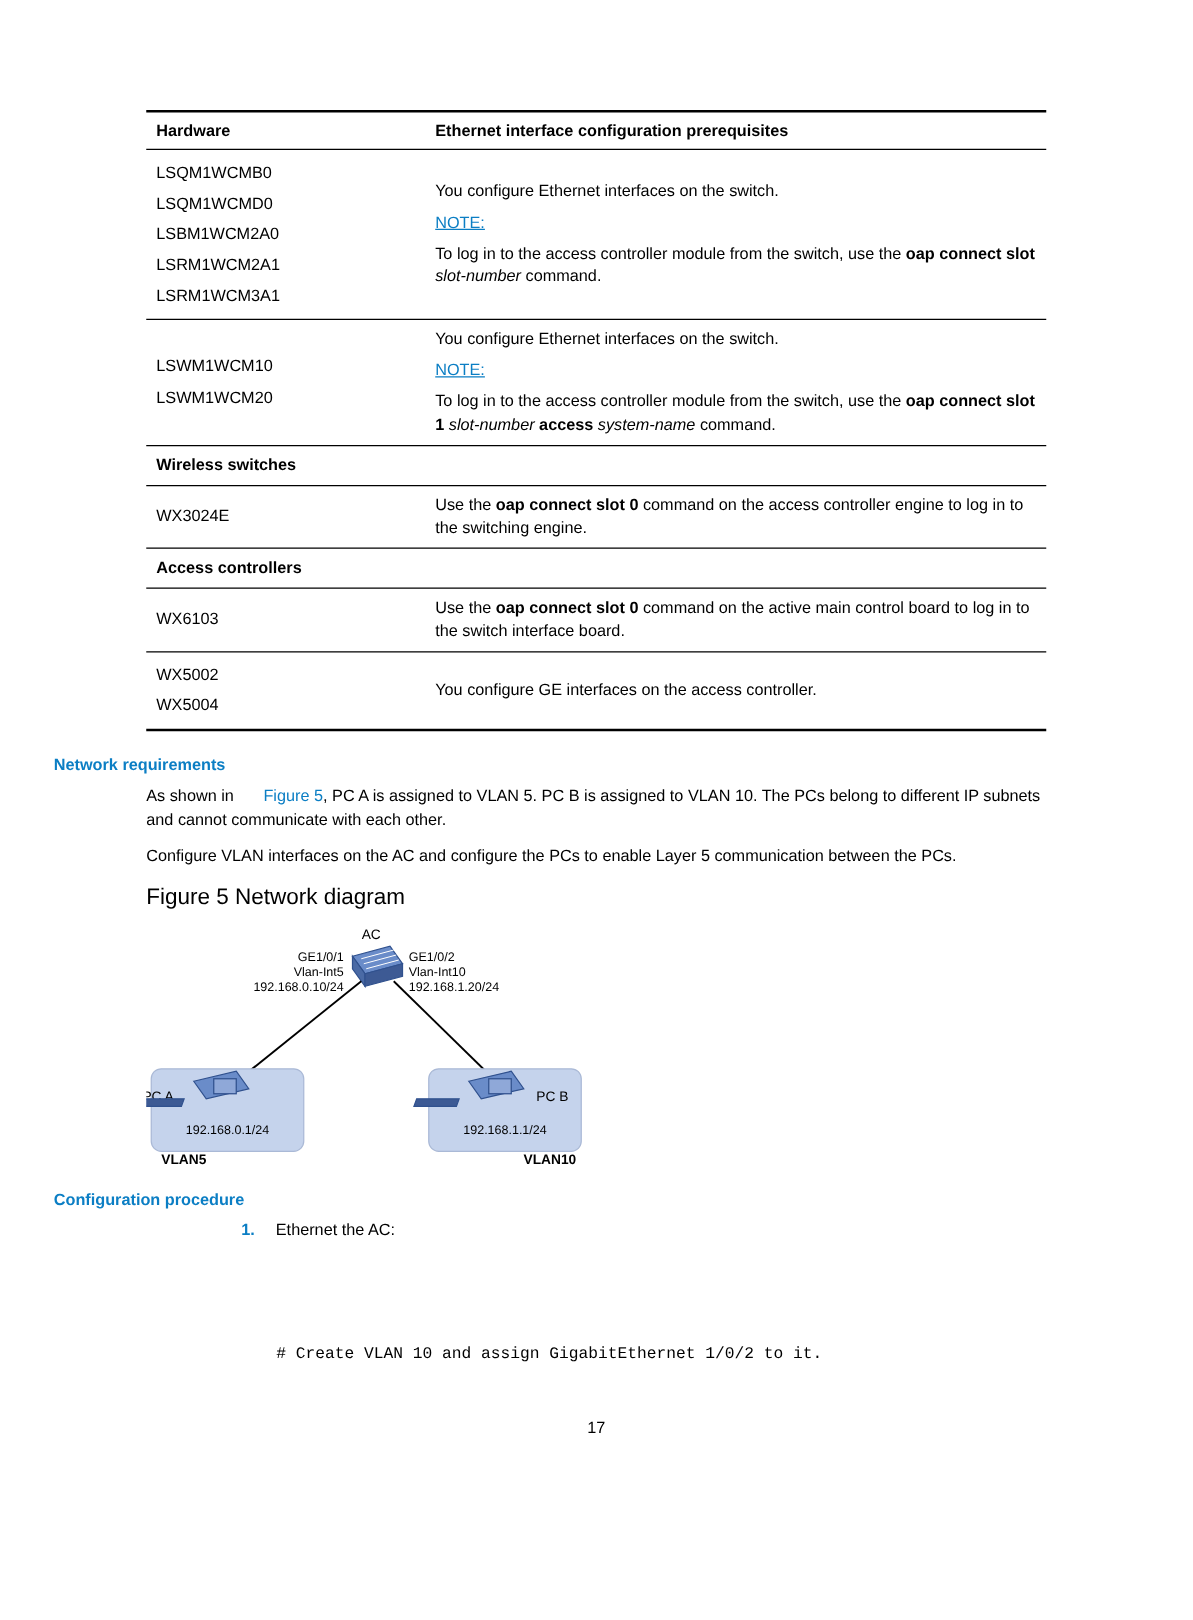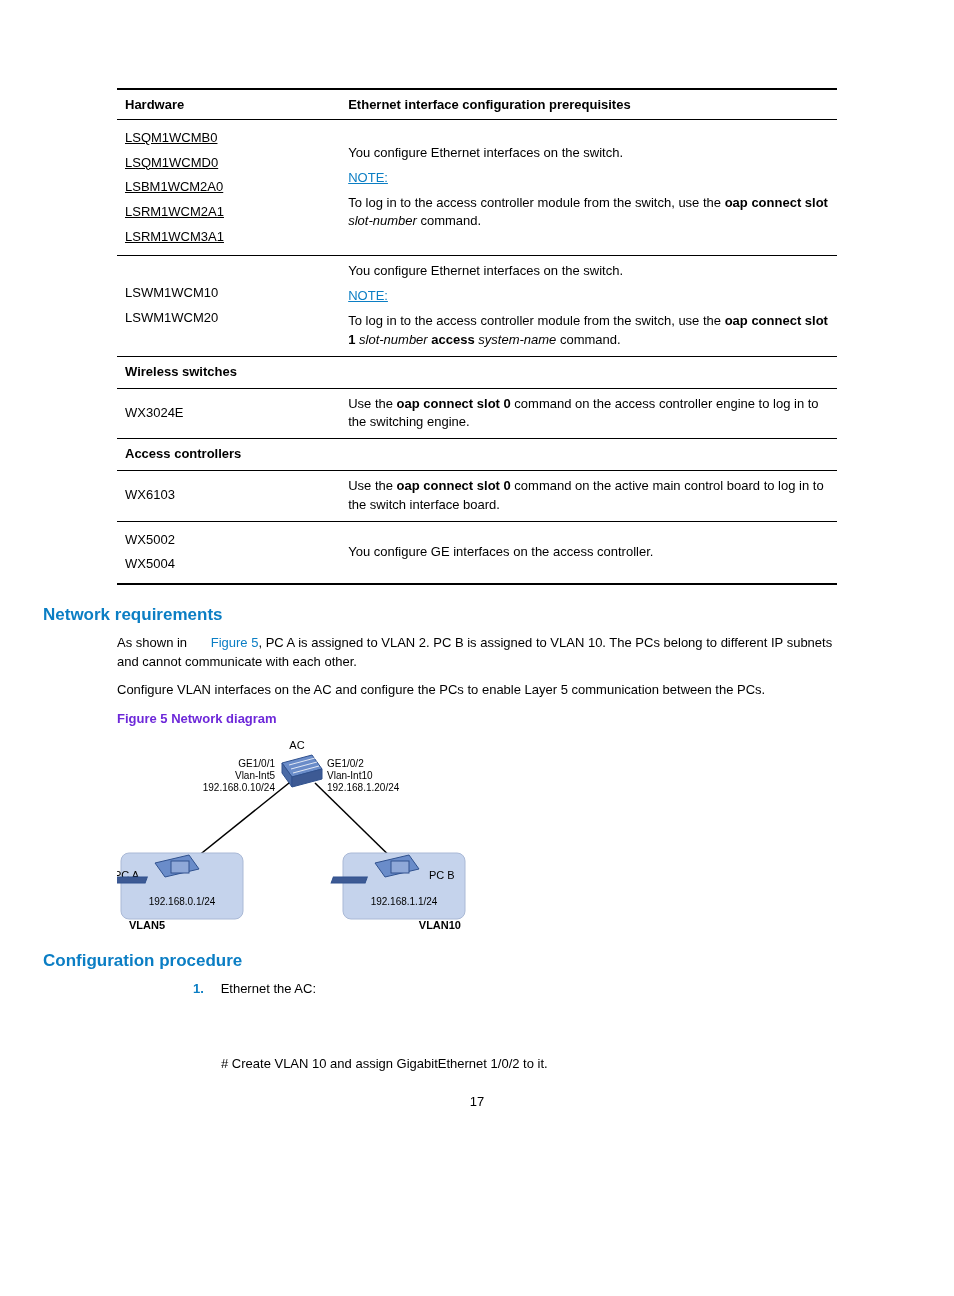--- a/index.html
+++ b/index.html
@@ -34,57 +34,57 @@
 tr.sep td { border-top: 1px solid #000; }
 .multiline { line-height: 1.9; }
 .note-label {
   color: #0b7ec4;
   font-size: 13px;
   text-decoration: underline;
 }
 h2.sec {
   color: #0b7ec4;
   font-weight: bold;
-  font-size: 17px;
+  font-size: 13px;
   margin: 10px 0 6px 4px;
   padding: 0;
   margin-left: -74px;
 }
 .body-p {
   margin: 4px 0 10px 0;
 }
 .fig-title {
-  color: #6d28d9;
-  font-weight: bold;
-  font-size: 13px;
+  color: #000000;
+  font-weight: normal;
+  font-size: 18px;
   margin: 8px 0 6px 0;
 }
 a.xref { color: #0b7ec4; text-decoration: none; padding-left: 20px; }
 svg.diagram { display:block; margin-bottom:14px; }
 .ol { }
 .li-num { color:#0b7ec4; font-weight:bold; display:inline-block; width:24px; margin-left:-28px; }
 .step { margin: 6px 0 6px 104px; }
 .substep { margin: 4px 0 6px 104px; }
-.pagenum { text-align:center; font-size:13px; margin-top:20px; }
+.pagenum { text-align:center; font-size:13px; margin-top:40px; }
 .italic { font-style: italic; }
 </style>
 </head>
 <body>
 
 <table class="main">
   <thead>
     <tr>
       <th style="width:31%;">Hardware</th>
       <th>Ethernet interface configuration prerequisites</th>
     </tr>
   </thead>
   <tbody>
     <tr>
       <td class="multiline">
-        <div style="white-space:pre-line;text-decoration:underline;">LSQM1WCMB0
+        <div style="white-space:pre-line;">LSQM1WCMB0
 LSQM1WCMD0
 LSBM1WCM2A0
 LSRM1WCM2A1
 LSRM1WCM3A1</div>
       </td>
       <td>
         <div>You configure Ethernet interfaces on the switch.</div>
         <div class="note-label" style="margin:6px 0;">NOTE:</div>
         <div>
           <span>To log in to the access controller module from the switch, use the </span><b>oap connect slot</b><span class="italic"> slot-number </span><span>command.</span>
@@ -127,21 +127,21 @@
         <div style="white-space:pre-line;">WX5002
 WX5004</div>
       </td>
       <td>You configure GE interfaces on the access controller.</td>
     </tr>
   </tbody>
 </table>
 
 <h2 class="sec">Network requirements</h2>
 <p class="body-p">
-  <span>As shown in </span><a class="xref">Figure 5</a><span>, PC A is assigned to VLAN 2. PC B is assigned to VLAN 10. The PCs belong to different IP subnets and cannot communicate with each other.</span>
+  <span>As shown in </span><a class="xref">Figure 5</a><span>, PC A is assigned to VLAN 5. PC B is assigned to VLAN 10. The PCs belong to different IP subnets and cannot communicate with each other.</span>
 </p>
 <p class="body-p">Configure VLAN interfaces on the AC and configure the PCs to enable Layer 5 communication between the PCs.</p>
 
 <div class="fig-title">Figure 5 Network diagram</div>
 
 <svg class="diagram" width="360" height="200" viewBox="0 0 360 200">
 
   <text x="180" y="14" text-anchor="middle" font-size="11" font-family="Arial">AC</text>
 
   <g>
@@ -185,16 +185,16 @@
   <text x="344" y="194" text-anchor="end" font-size="11" font-family="Arial" font-weight="bold">VLAN10</text>
 </svg>
 
 <h2 class="sec">Configuration procedure</h2>
 
 <div class="ol">
   <div class="step">
     <span class="li-num">1.</span>
     <span>Ethernet the AC:</span>
   </div>
-  <div class="substep" style="margin-top:56px;"># Create VLAN 10 and assign GigabitEthernet 1/0/2 to it.</div>
+  <div class="substep" style="margin-top:80px;font-family:Liberation Mono, monospace;"># Create VLAN 10 and assign GigabitEthernet 1/0/2 to it.</div>
 </div>
 
 <div class="pagenum">17</div>
 
 </body></html>

